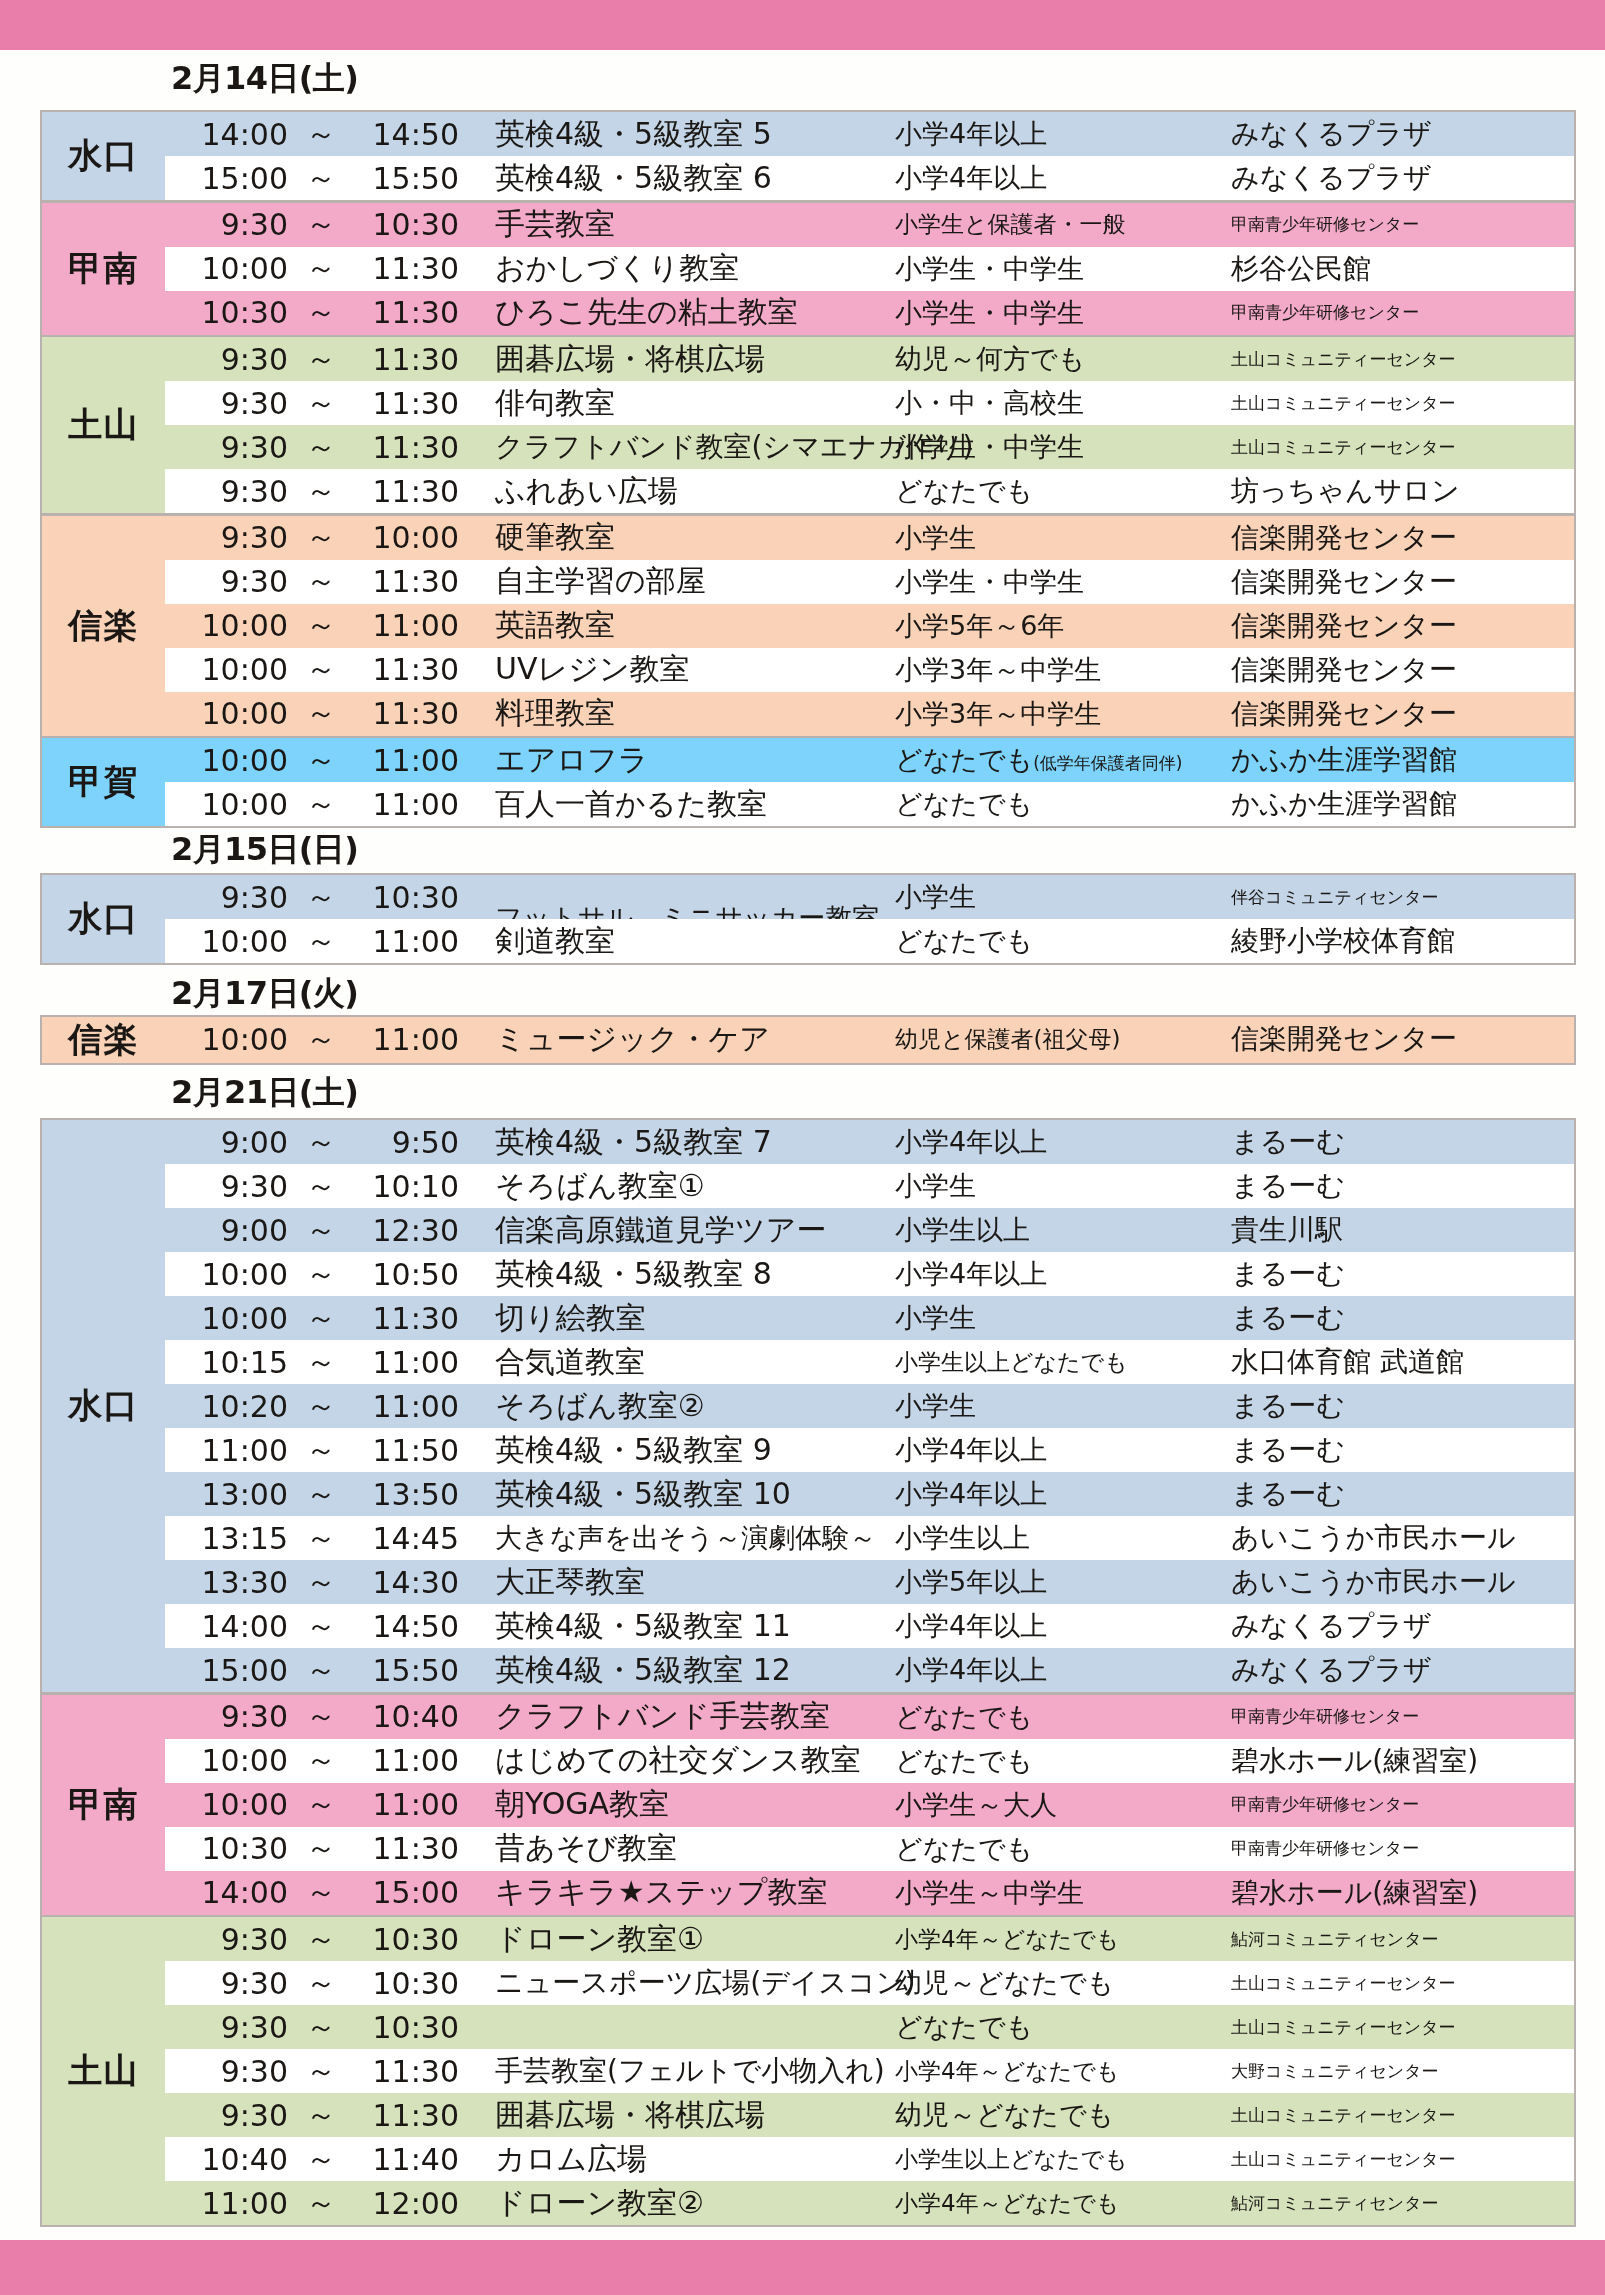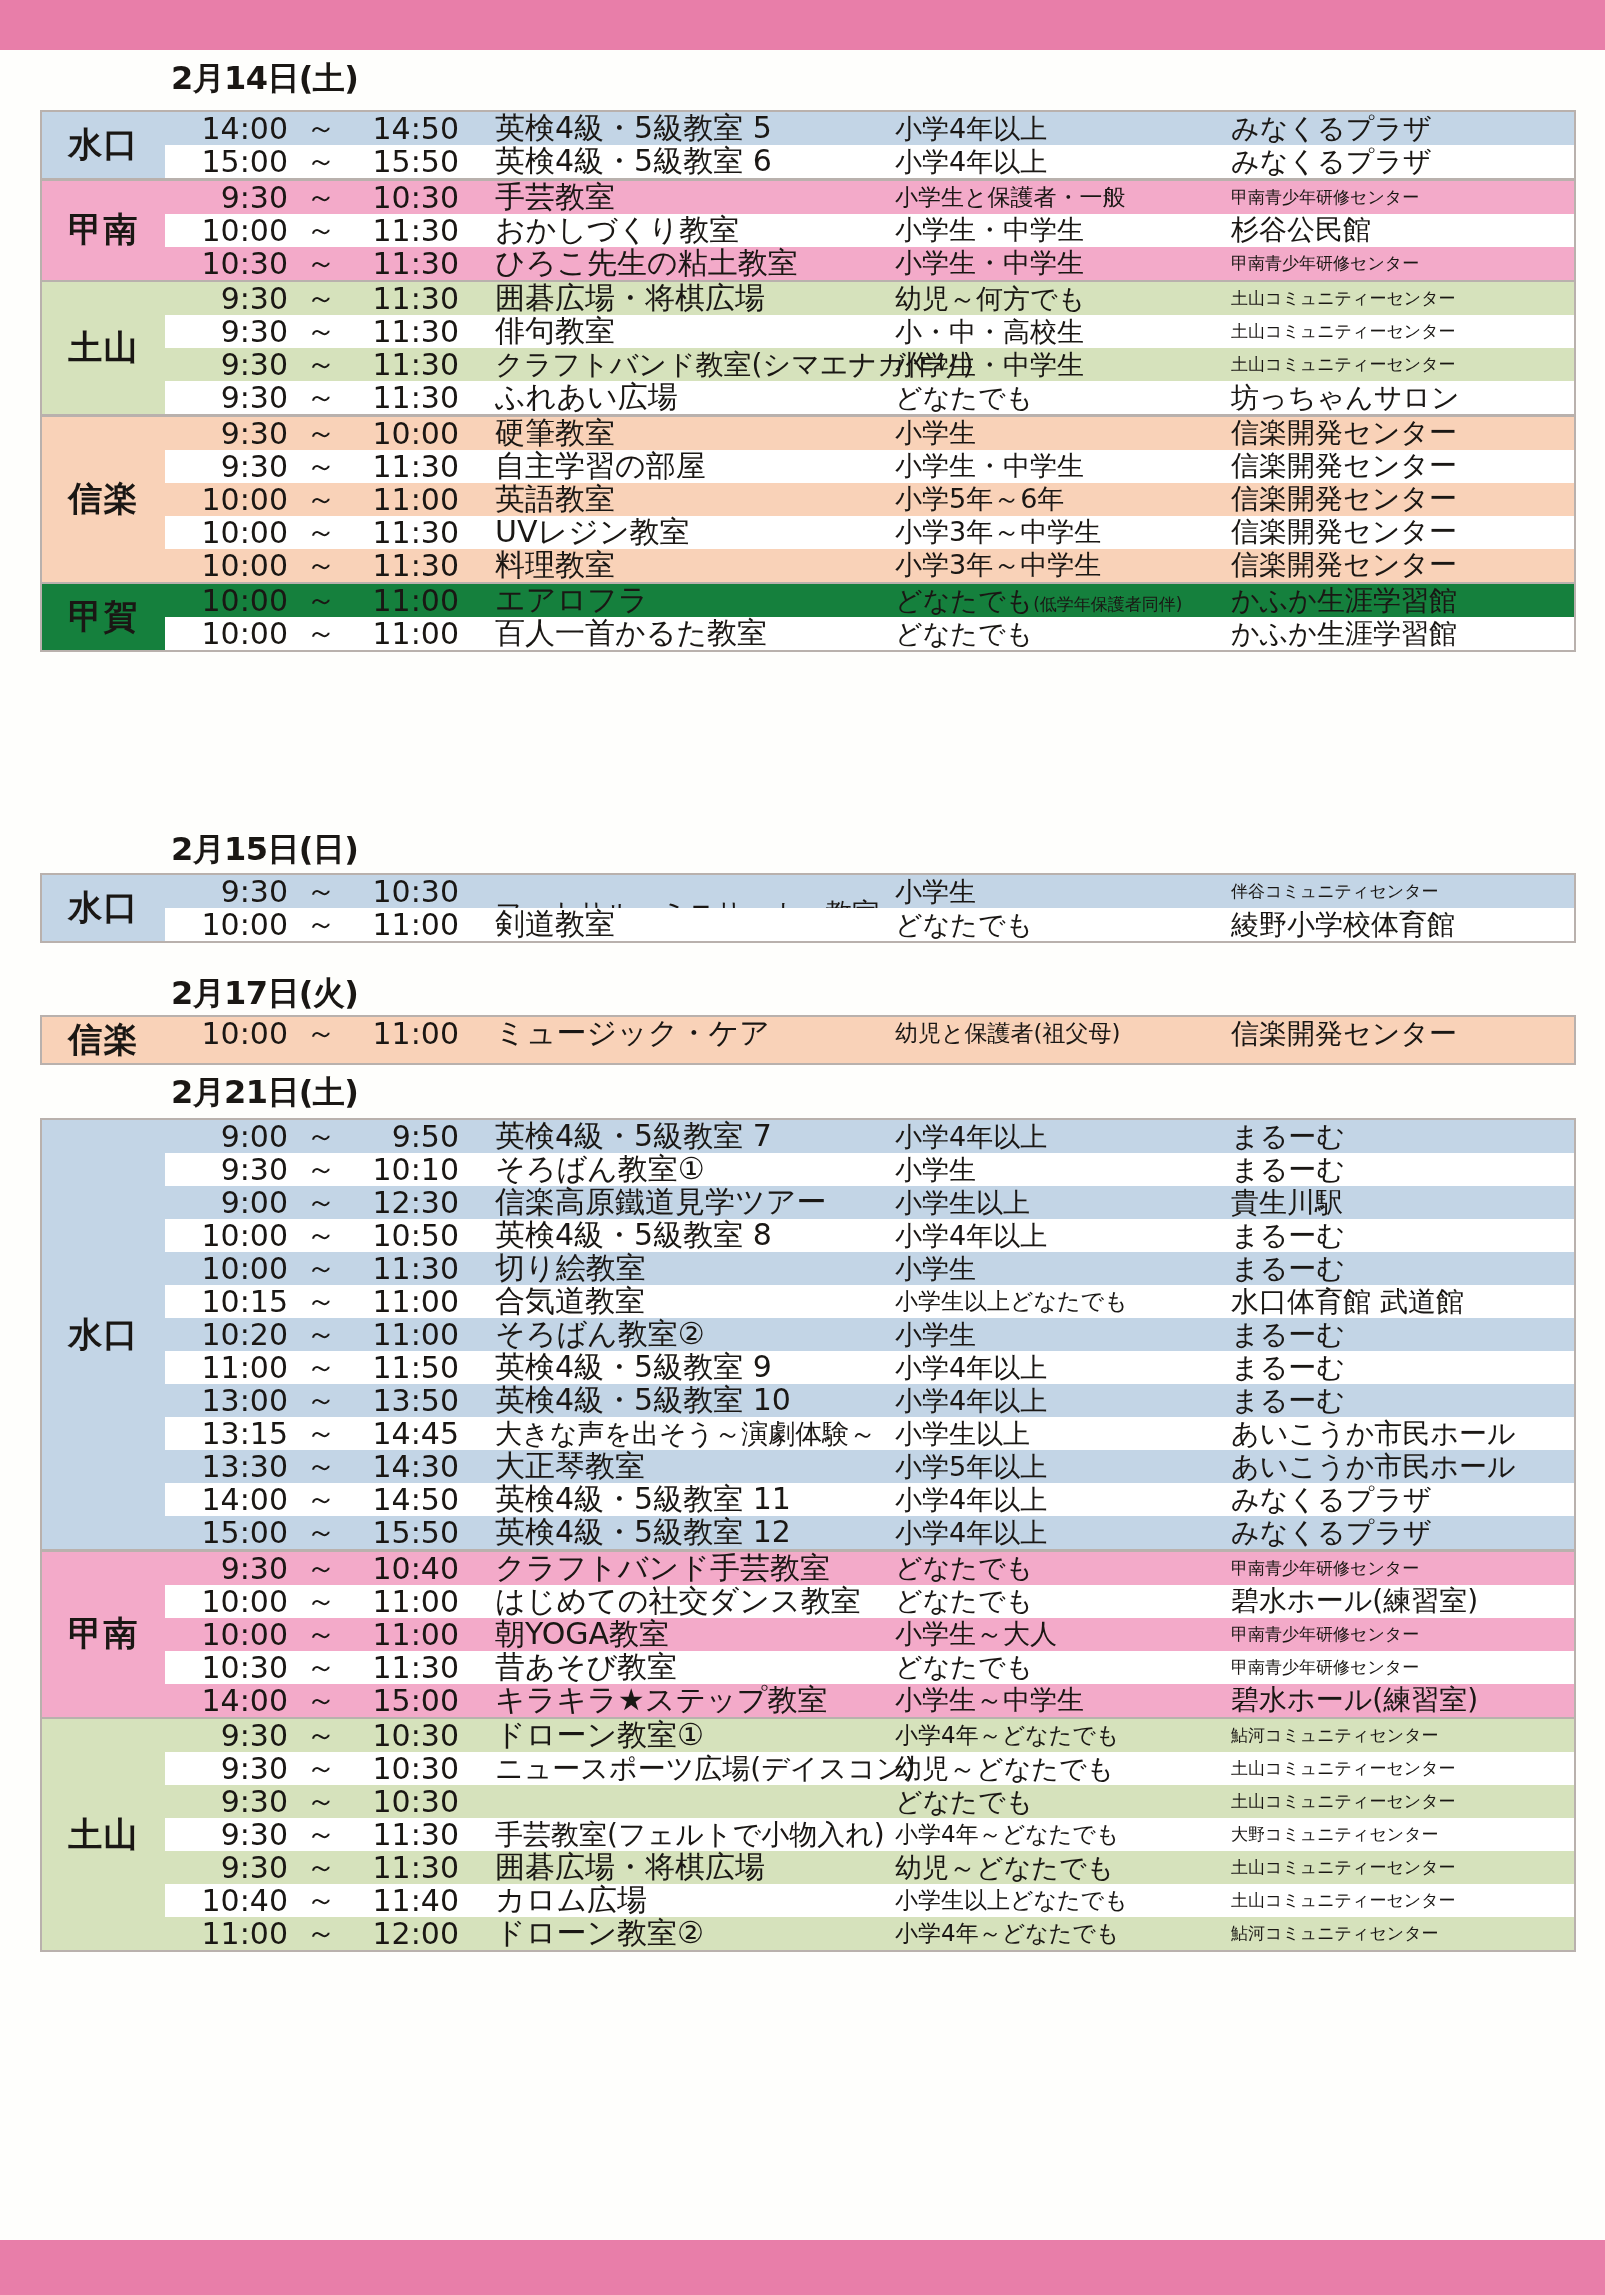--- a/index.html
+++ b/index.html
@@ -8,37 +8,37 @@
   .band { position:absolute; left:0; width:1606px; background:#e87ea9; }
   .band.top { top:0; height:50px; }
   .band.bottom { top:2240px; height:56px; }
   .date { position:absolute; left:171px; font-size:32px; font-weight:bold; letter-spacing:-0.6px; line-height:39px; }
   .table { position:absolute; left:40px; width:1532px; border:2.6px solid #b9b1ad; background:#b9b1ad; }
   .group { position:relative; display:flex; }
   .group + .group { margin-top:2.6px; }
   .region { width:123px; display:flex; align-items:center; justify-content:center;
             font-size:34px; font-weight:bold; letter-spacing:1.3px; }
   .rows { flex:1; background:inherit; }
-  .row { height:33px; display:flex; align-items:center; font-size:30px; position:relative; white-space:nowrap; }
+  .row { height:44px; display:flex; align-items:center; font-size:30px; position:relative; white-space:nowrap; }
   .row.alt { background:#ffffff !important; }
   .t-start { position:absolute; left:13px; width:110px; text-align:right; }
   .t-sep { position:absolute; left:141px; }
   .t-end { position:absolute; left:184px; width:110px; text-align:right; }
   .cls { position:absolute; left:330px; }
   .cls.small { font-size:28px; }
   .tgt { position:absolute; left:730px; font-size:27px; }
   .tgt.small { font-size:23px; }
   .tgt .note { font-size:17px; }
   .ven { position:absolute; left:1066px; font-size:28px; }
   .ven.small { font-size:17px; }
   .c-blue { background:#c3d5e6; }
   .c-pink { background:#f3aac9; }
   .c-green { background:#d6e2bc; }
   .c-peach { background:#f9d2b8; }
-  .c-purple { background:#15803d; }
+  .c-purple { background:#7dd3fc; }
 </style>
 </head>
 <body>
 
 <div class="band top"></div>
 
 <div class="date" style="top:59px">2月14日(土)</div>
 <div class="table" style="top:110px">
     <div class="group c-blue">
       <div class="region">水口</div>

